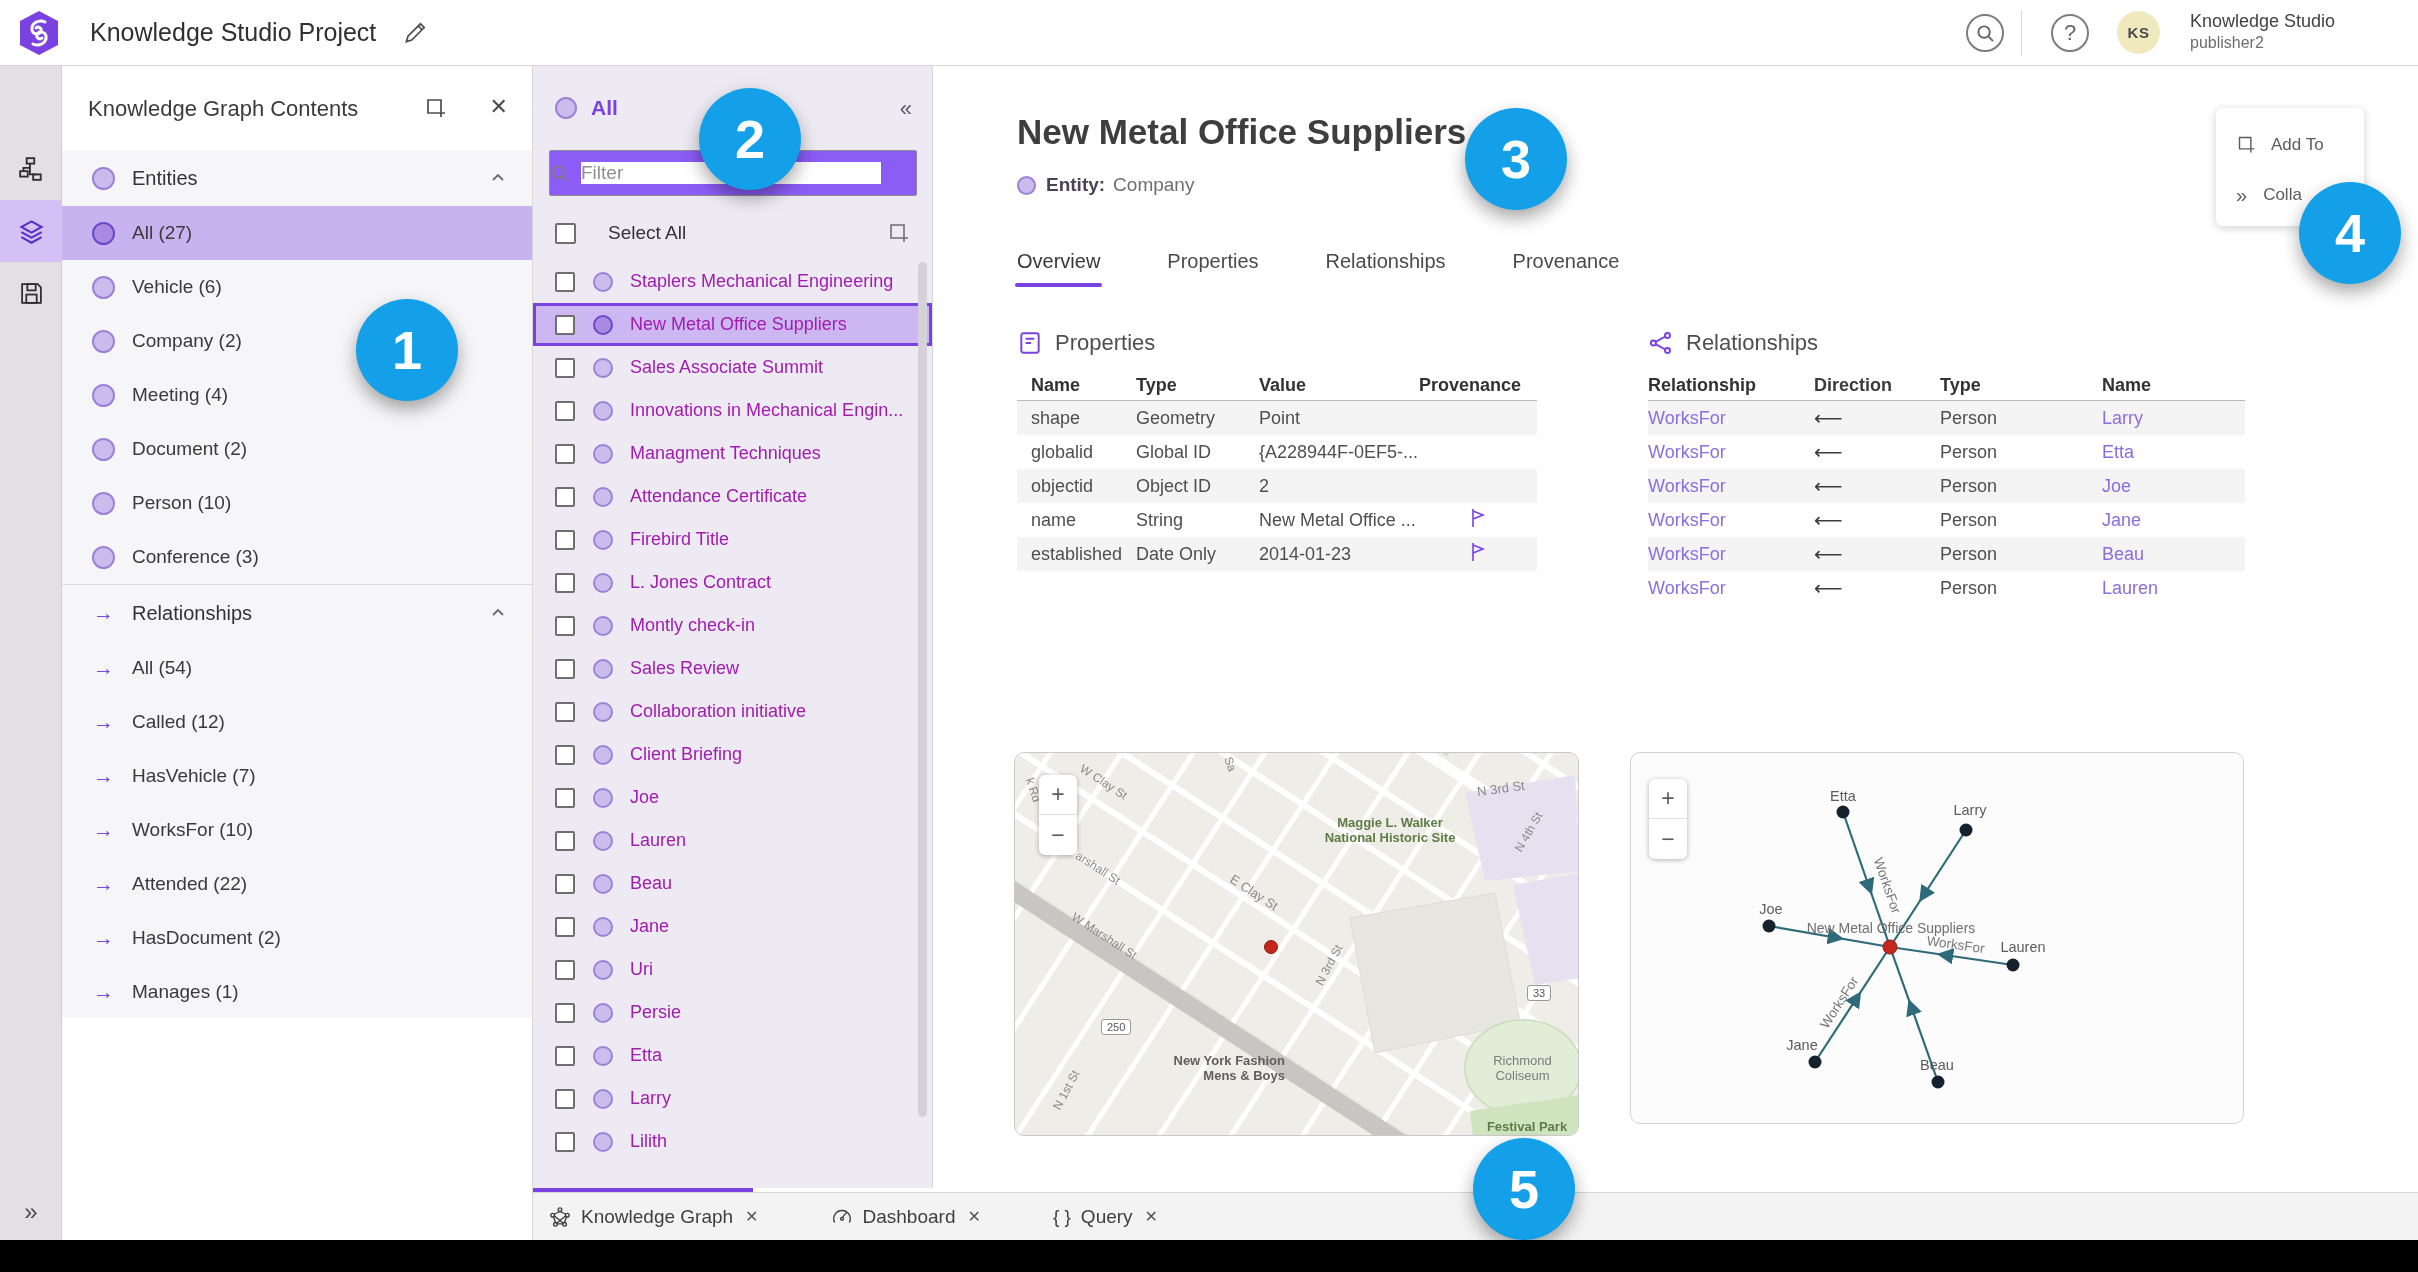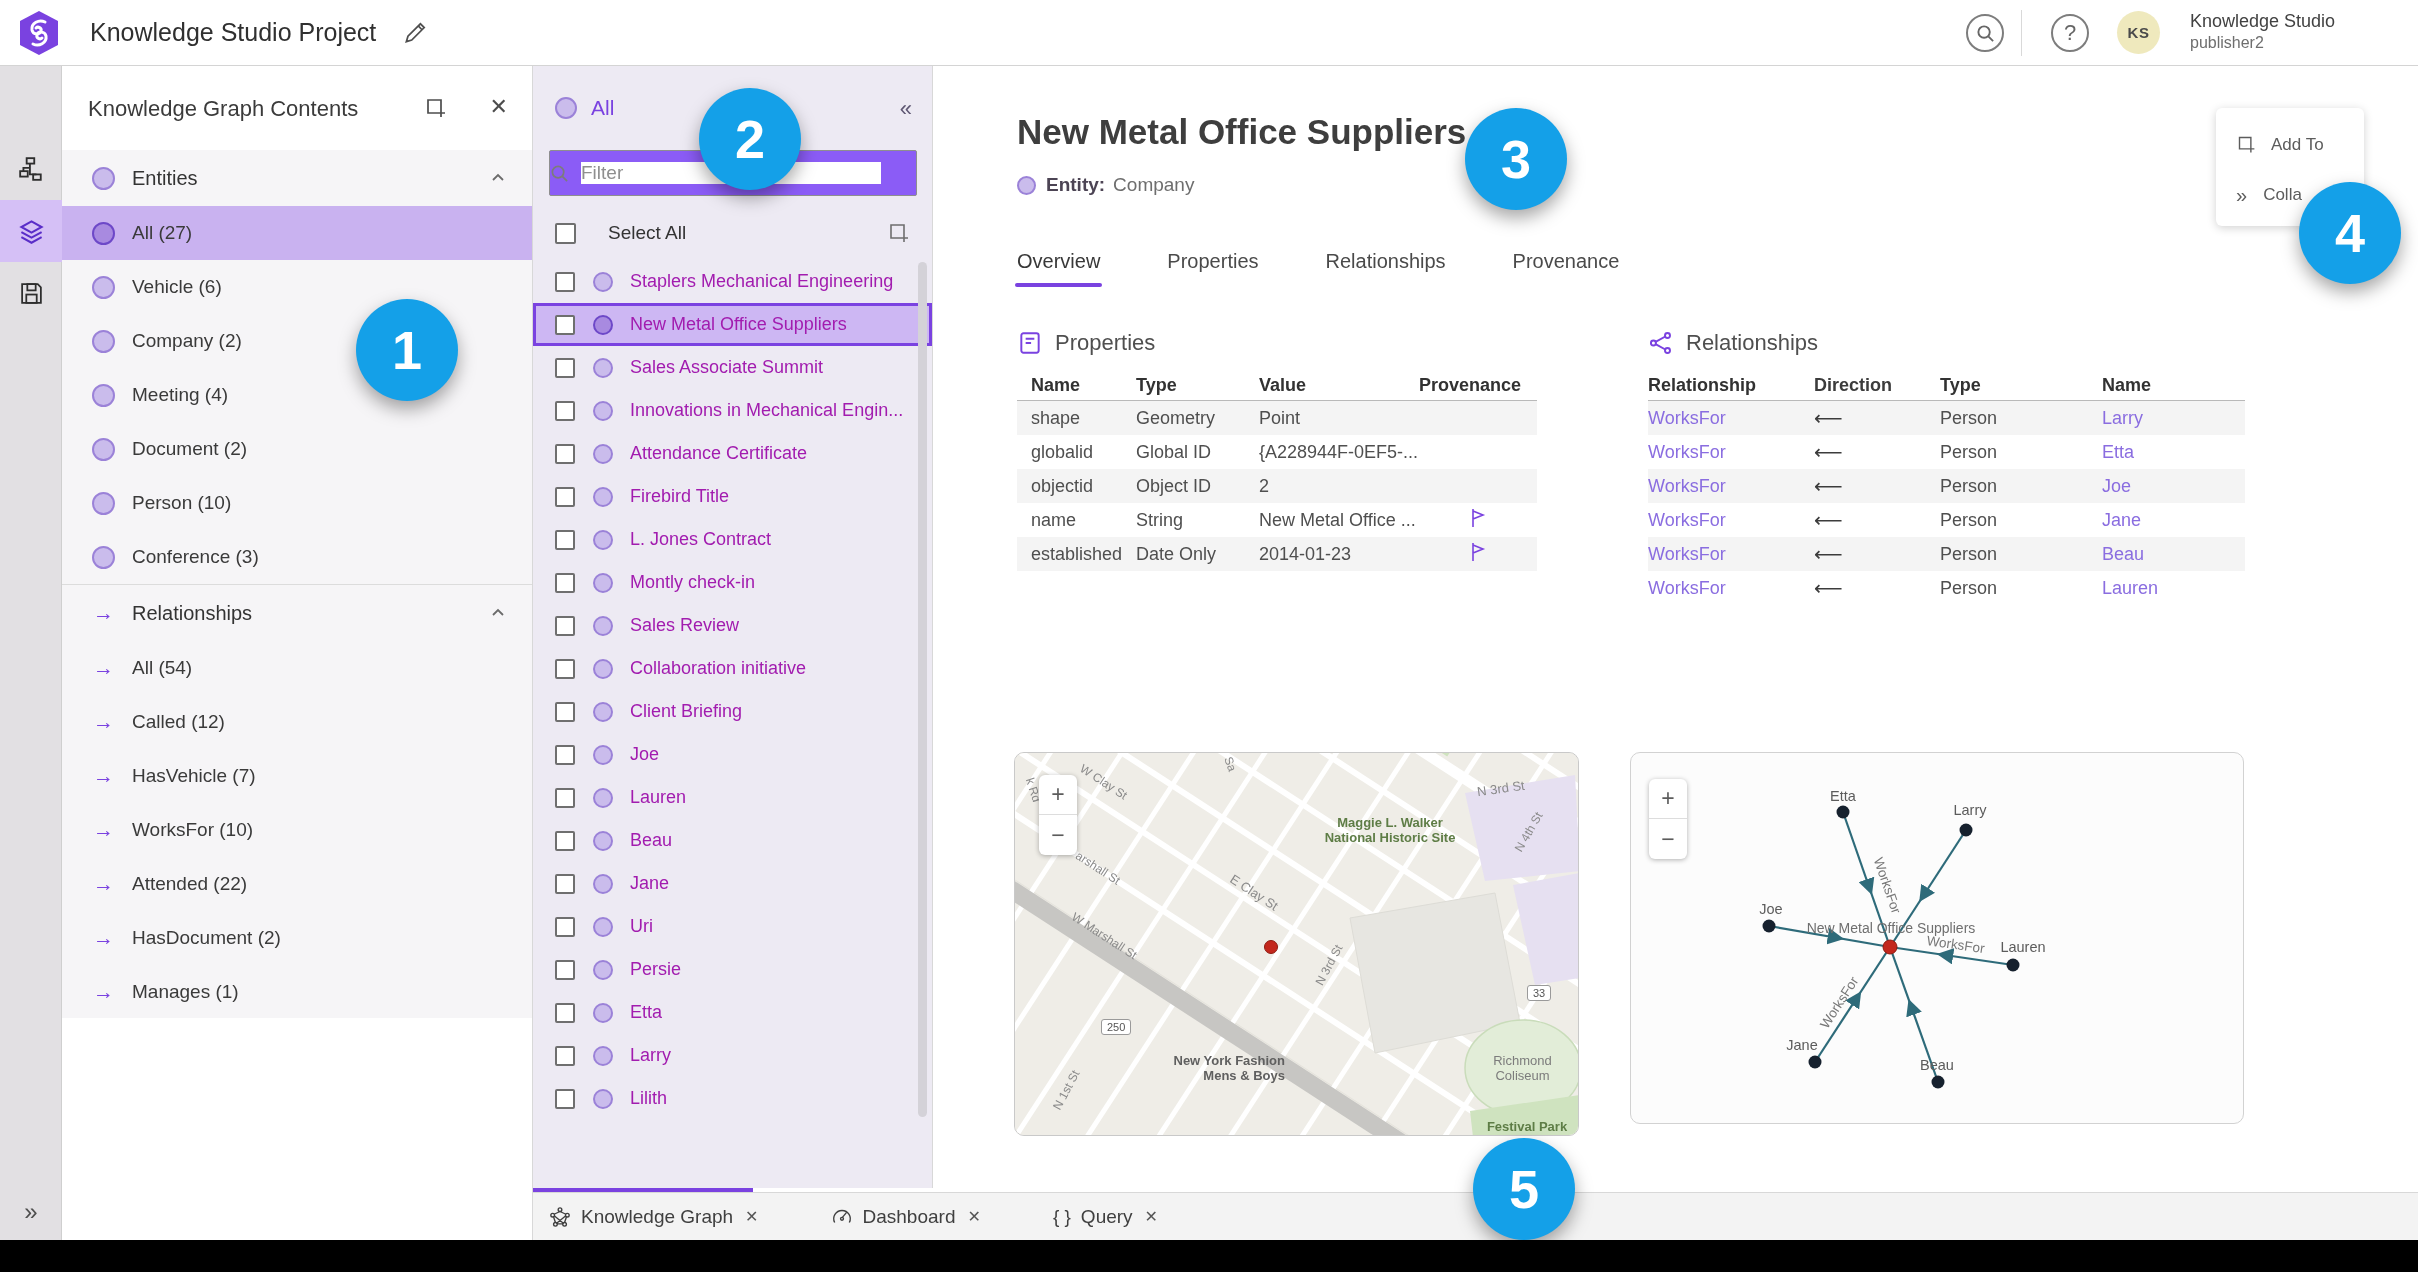--- a/index.html
+++ b/index.html
@@ -52,21 +52,21 @@
   .crow.selected .type-circle, .li.selected .type-circle { background:#a88ae0; border-color:#6d48c8; }
   .rel-arrow { width:23px; text-align:center; color:#7a42e0; font-size:21px; flex:none; }
   .crow .lbl { margin-left:17px; font-size:19px; color:#3a3a3a; }
   .crow.header .lbl { font-size:20px; color:#333; }
   .sec-hr { height:1px; background:#dcdcdc; }
 
   
   .listpanel { position:absolute; left:533px; top:66px; width:400px; height:1122px;
     background:#edeaf3; border-right:1px solid #d8d8d8; }
   .lp-header { position:absolute; left:22px; top:30px; display:flex; align-items:center; }
-  .lp-header .lbl { margin-left:14px; font-size:21px; font-weight:normal; color:#7a42e0; }
+  .lp-header .lbl { margin-left:14px; font-size:21px; font-weight:bold; color:#7a42e0; }
   .lp-collapse { position:absolute; right:20px; top:30px; font-size:22px; color:#5f5873; }
   .filter { position:absolute; left:16px; top:84px; width:368px; height:46px; background:#8b5cf6;
     border:1px solid #8e8e8e; border-radius:2px; display:flex; align-items:center; }
   .filter input { border:none; outline:none; margin-left:12px; font-size:19px; width:300px;
     font-family:"Liberation Sans",sans-serif; color:#444; }
   .filter input::placeholder { color:#8f8f8f; }
   .selectall { position:absolute; left:22px; top:152px; width:356px; height:30px;
     display:flex; align-items:center; }
   .selectall .lbl { margin-left:32px; font-size:19px; color:#333; }
   .selectall .add { position:absolute; right:0; top:3px; width:24px; height:24px; color:#6e6e6e; }
@@ -378,20 +378,25 @@
           <span class="type-circle"></span>
           <span class="lbl">Sales Associate Summit</span>
         </div>
 
         <div class="li">
           <span class="checkbox"></span>
           <span class="type-circle"></span>
           <span class="lbl">Innovations in Mechanical Engin...</span>
         </div>
 
+        <div class="li">
+          <span class="checkbox"></span>
+          <span class="type-circle"></span>
+          <span class="lbl">Managment Techniques</span>
+        </div>
 
         <div class="li">
           <span class="checkbox"></span>
           <span class="type-circle"></span>
           <span class="lbl">Attendance Certificate</span>
         </div>
 
         <div class="li">
           <span class="checkbox"></span>
           <span class="type-circle"></span>

